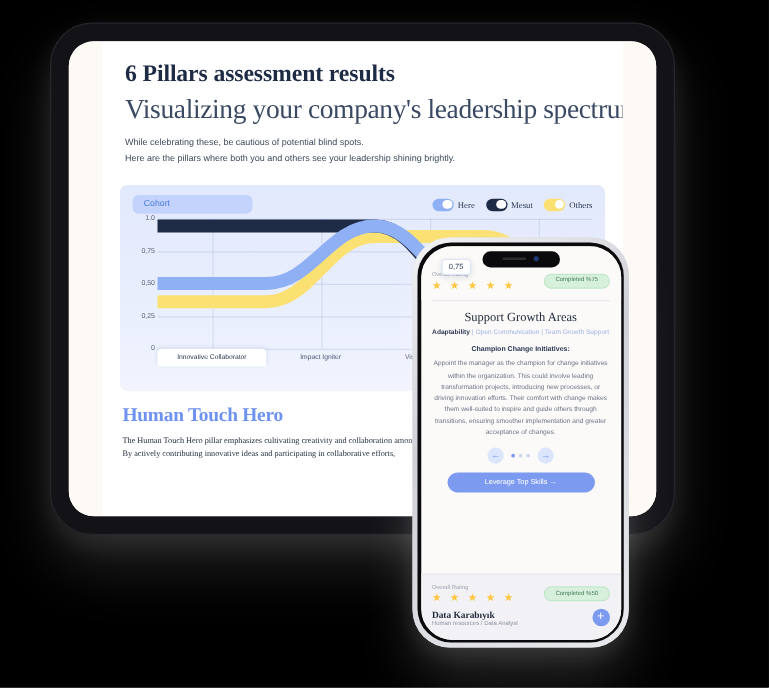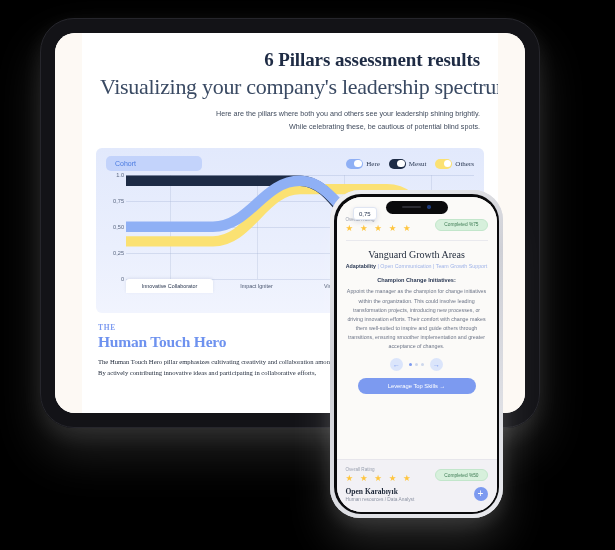--- a/index.html
+++ b/index.html
@@ -25,21 +25,21 @@
   }
   .tablet-screen {
     width: 100%; height: 100%; background: #ffffff; border-radius: 20px;
     overflow: hidden; position: relative; display: flex;
   }
   .page-gutter { width: 27px; background: #fdf9f4; flex: 0 0 27px; height: 100%; }
   .page-gutter.right { background: #fdf9f4; }
   .page-body { flex: 1; background: #ffffff; position: relative; overflow: hidden; }
 
   
-  .doc-head { padding: 16px 18px 6px; text-align: right; }
+  .doc-head { padding: 16px 18px 6px; text-align: left; }
   .doc-title {
     font-family: "Liberation Serif", serif; font-weight: bold;
     font-size: 19px; color: #1e2b44; letter-spacing: -0.1px;
   }
   .doc-subtitle {
     font-family: "Liberation Serif", serif; font-weight: normal;
     font-size: 22px; color: #3a4a63; margin-top: 3px; letter-spacing: -0.3px;
     white-space: nowrap;
   }
   .doc-lead { margin-top: 8px; font-size: 7.2px; color: #3f4a5c; line-height: 1.75; }
@@ -195,22 +195,22 @@
   <div class="tablet-shadow"></div>
   <div class="tablet">
     <div class="tablet-screen">
       <div class="page-gutter"></div>
       <div class="page-body">
 
         <div class="doc-head">
           <div class="doc-title">6 Pillars assessment results</div>
           <div class="doc-subtitle">Visualizing your company's leadership spectrum</div>
           <div class="doc-lead">
+            <div>While celebrating these, be cautious of potential blind spots.</div>
             <div>Here are the pillars where both you and others see your leadership shining brightly.</div>
-            <div>While celebrating these, be cautious of potential blind spots.</div>
           </div>
         </div>
 
         <div class="chart-panel">
           <div class="chart-top">
             <div class="cohort-pill">Cohort</div>
             <div class="legend">
               <div class="legend-item">
                 <span class="toggle self">
                     <span class="knob"></span>
@@ -260,21 +260,20 @@
             <div class="xlabels">
               <span class="xlab active">Innovative Collaborator</span>
               <span class="xlab">Impact Igniter</span>
               <span class="xlab">Vision Vanguard</span>
               <span class="xlab">Self Care S</span>
             </div>
           </div>
         </div>
 
         <div class="article">
-          <div class="art-kicker">THE</div>
           <div class="art-title">Human Touch Hero</div>
           <div class="art-body">The Human Touch Hero pillar emphasizes cultivating creativity and collaboration among team members, laying a strong foundation for growth. By actively contributing innovative ideas and participating in collaborative efforts,</div>
         </div>
 
       </div>
       <div class="page-gutter right"></div>
     </div>
   </div>
 
   <div class="phone-shadow"></div>
@@ -292,21 +291,21 @@
             <div>
               <div class="rating-label">Overall Rating</div>
               <div class="stars">★ ★ ★ ★ ★</div>
             </div>
             <div class="done-badge">Completed %75</div>
           </div>
         </div>
         <div class="ph-divider"></div>
 
         <div class="ph-content">
-          <div class="ph-h2">Vanguard Growth Areas</div>
+          <div class="ph-h2">Support Growth Areas</div>
           <div class="ph-tags">
             <span class="tag-strong">Adaptability</span><span class="tag-muted"> | Open Communication | Team Growth Support</span>
           </div>
           <div class="ph-h3">Champion Change Initiatives:</div>
           <div class="ph-para">Appoint the manager as the champion for change initiatives within the organization. This could involve leading transformation projects, introducing new processes, or driving innovation efforts. Their comfort with change makes them well-suited to inspire and guide others through transitions, ensuring smoother implementation and greater acceptance of changes.</div>
 
           <div class="ph-nav">
             <span class="nav-arrow">←</span>
             <span class="dots">
               <span class="dot on"></span>
@@ -321,21 +320,21 @@
         <div class="ph-card-bottom">
           <div class="rating-row">
             <div>
               <div class="rating-label">Overall Rating</div>
               <div class="stars">★ ★ ★ ★ ★</div>
             </div>
             <div class="done-badge">Completed %50</div>
           </div>
           <div class="person-row">
             <div>
-              <div class="person-name">Open Karabıyık</div>
+              <div class="person-name">Data Karabıyık</div>
               <div class="person-role">Human resources / Data Analyst</div>
             </div>
             <div class="plus-btn">+</div>
           </div>
         </div>
 
       </div>
     </div>
   </div>
 

